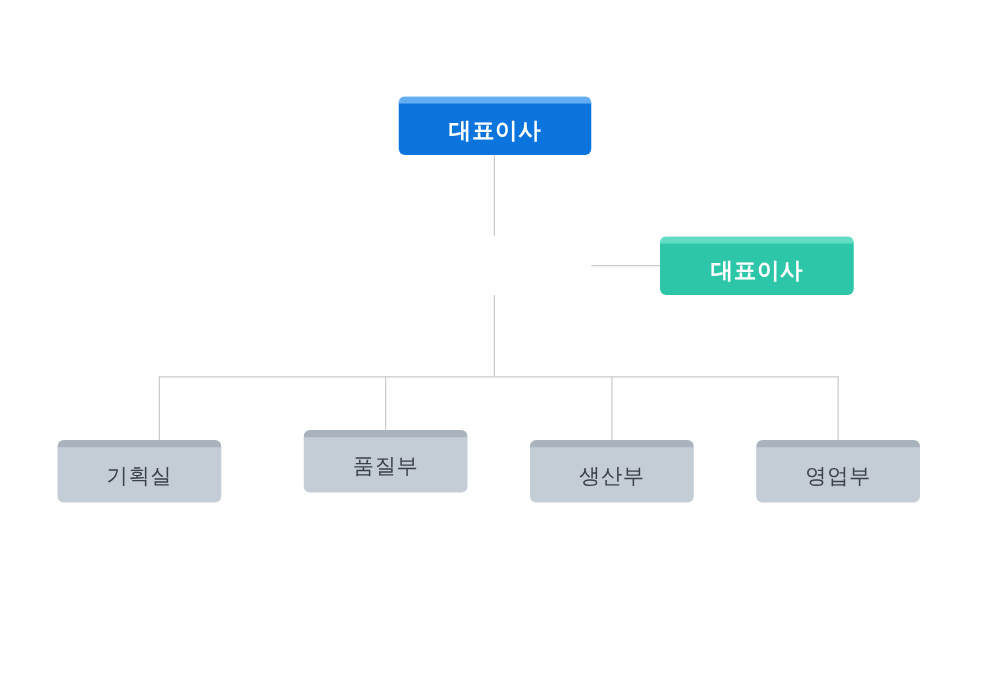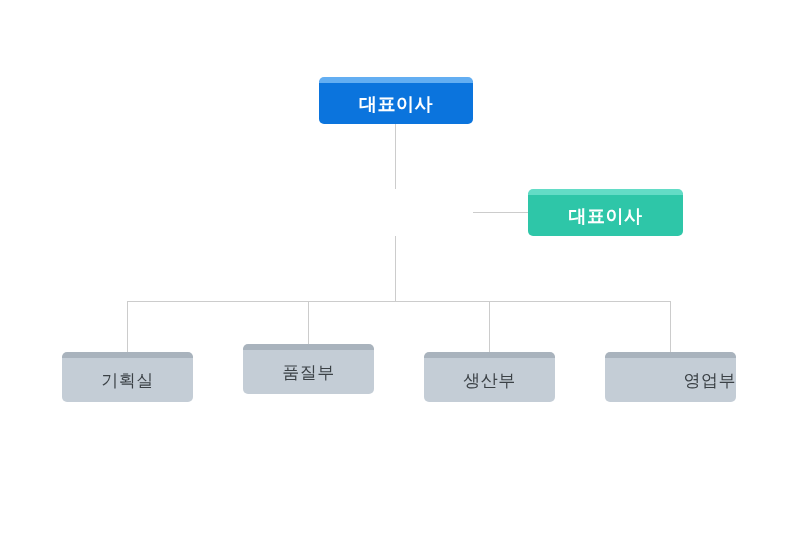--- a/index.html
+++ b/index.html
@@ -72,26 +72,26 @@
   <div class="line v" style="left:670px; top:301px; height:52px;"></div>
 
   <div class="node blue" style="left:319px; top:77px; width:154px;">
     <span>대표이사</span>
   </div>
 
   <div class="node teal" style="left:528px; top:189px; width:155px;">
     <span>대표이사</span>
   </div>
 
-  <div class="node gray" style="left:62px; top:352px; width:131px;">
+  <div class="node gray" style="left:46px; top:352px; width:131px;">
     <span>기획실</span>
   </div>
   <div class="node gray" style="left:243px; top:344px; width:131px;">
     <span>품질부</span>
   </div>
   <div class="node gray" style="left:424px; top:352px; width:131px;font-family:Liberation Serif, serif;">
     <span>생산부</span>
   </div>
-  <div class="node gray" style="left:605px; top:352px; width:131px;justify-content:flex-end;">
+  <div class="node gray" style="left:605px; top:352px; width:131px;">
     <span>영업부</span>
   </div>
 
 </div>
 
 </body></html>

